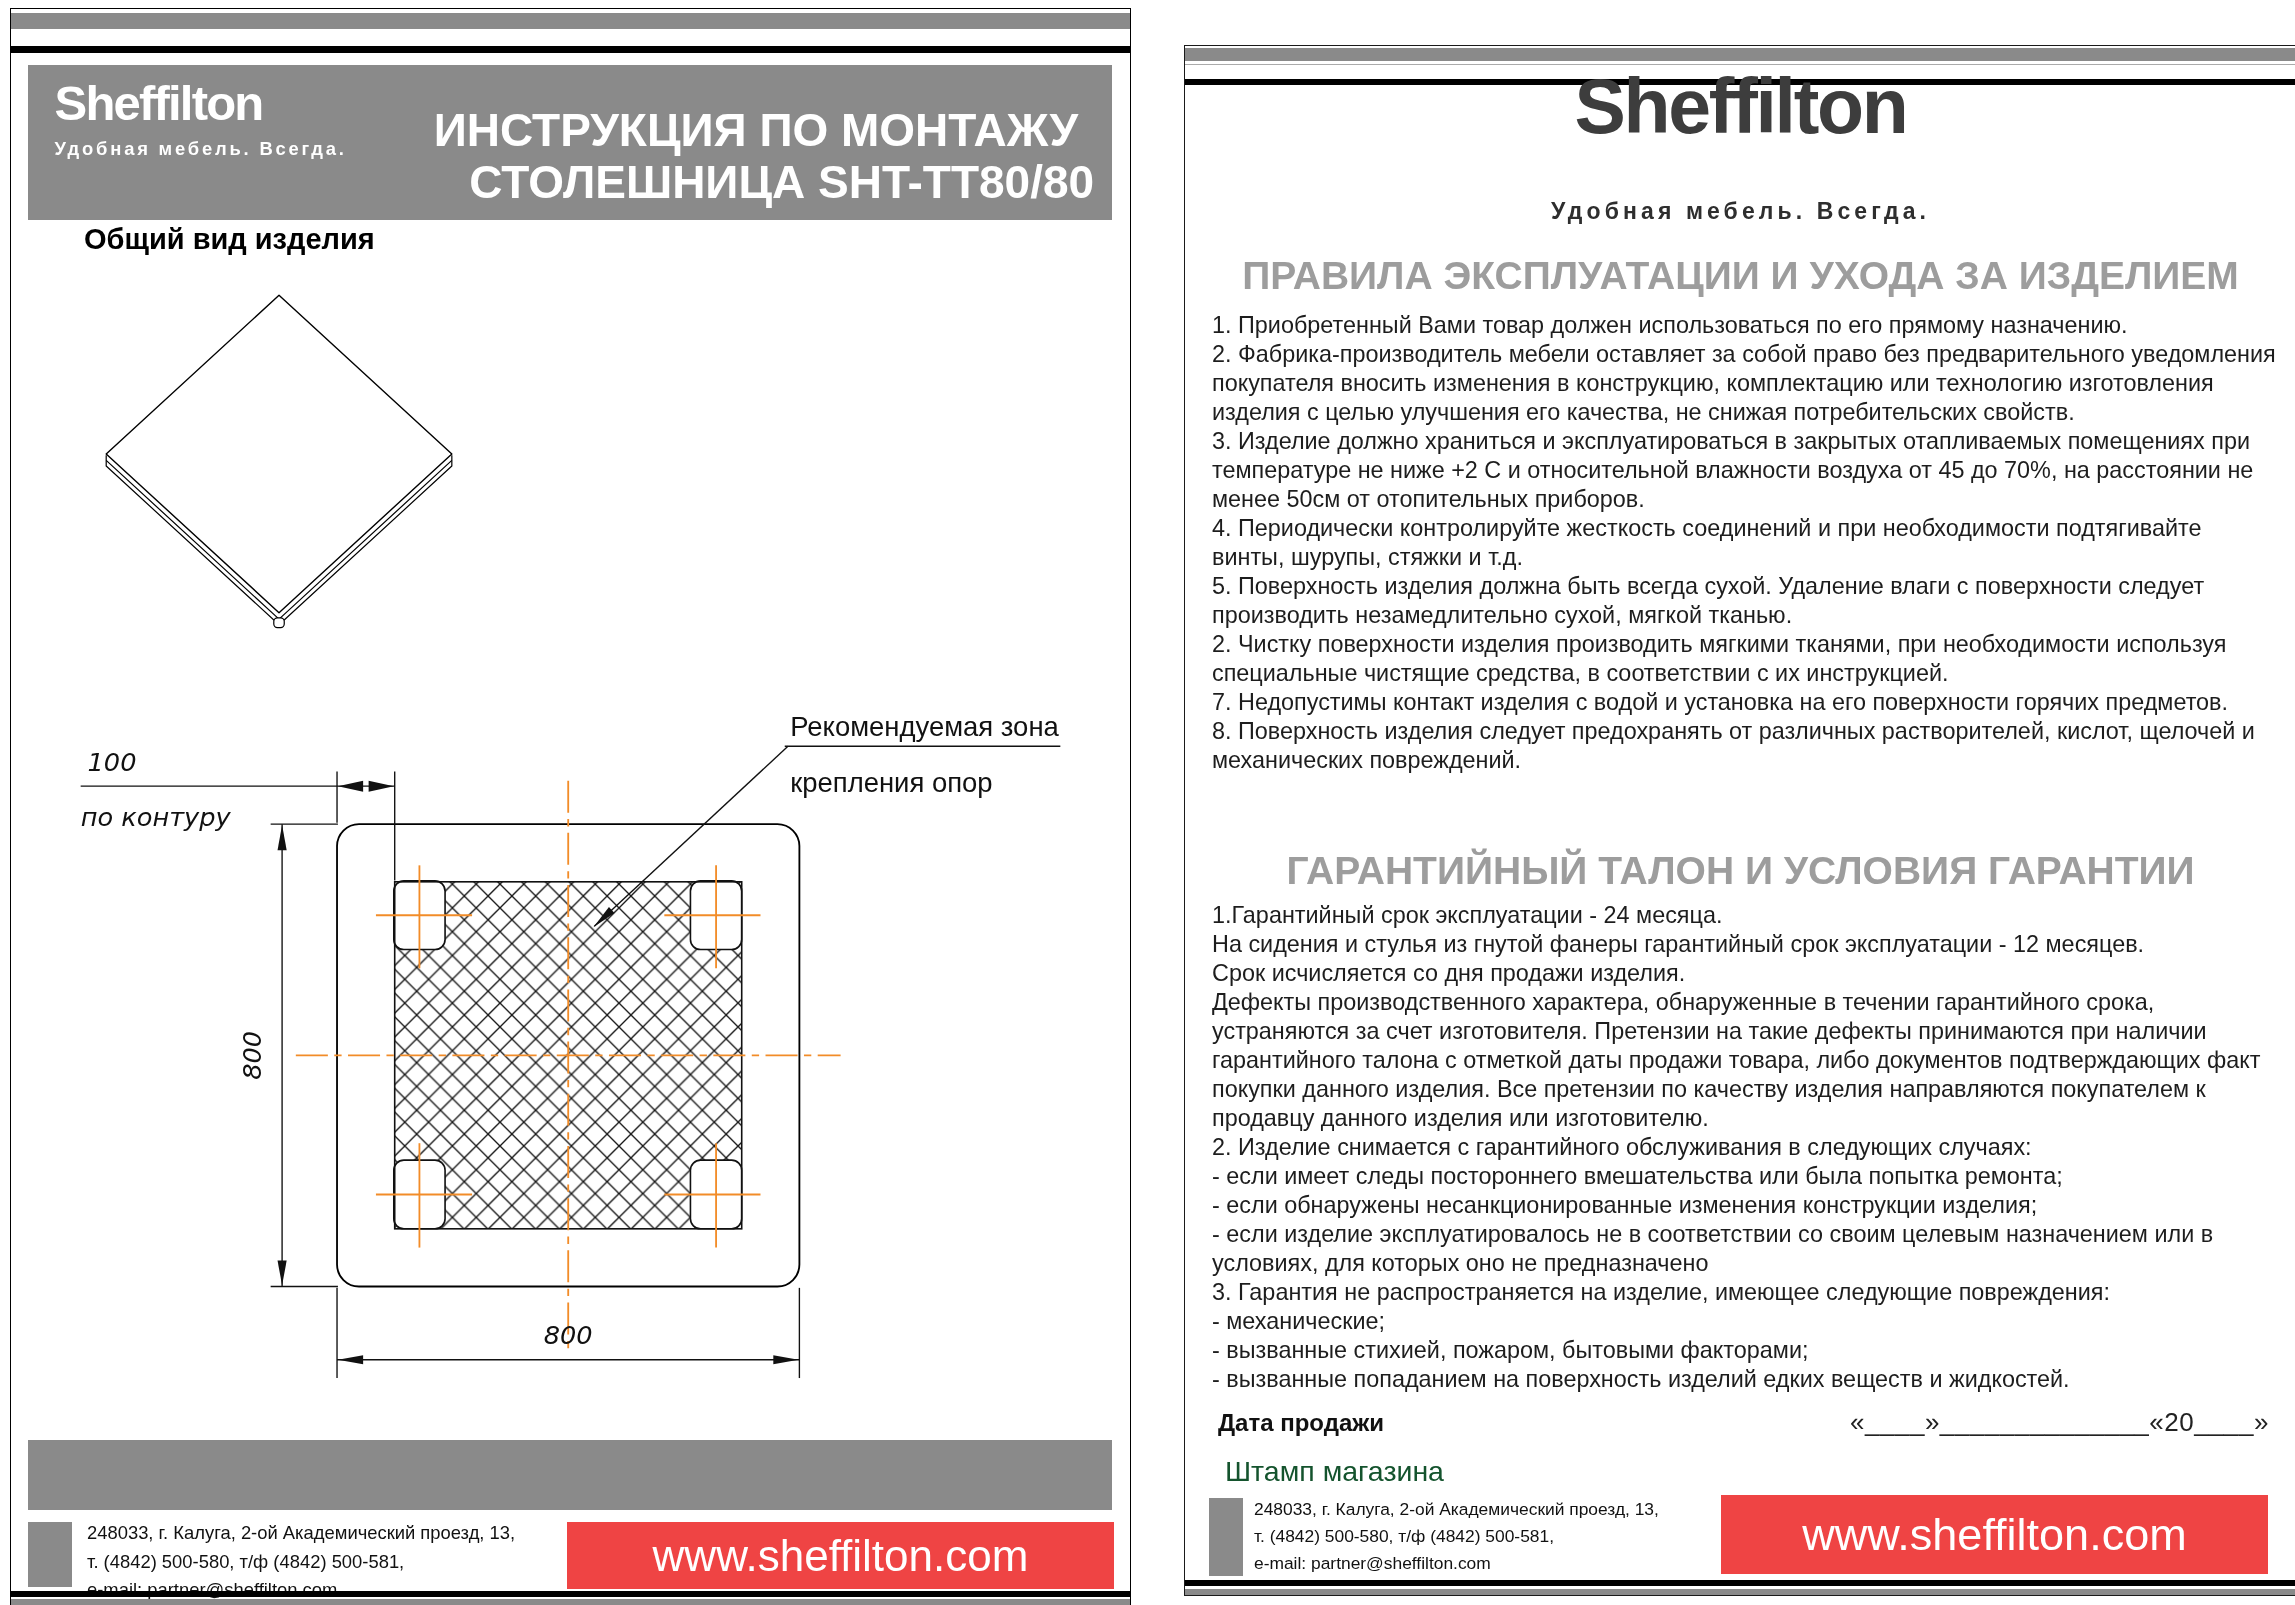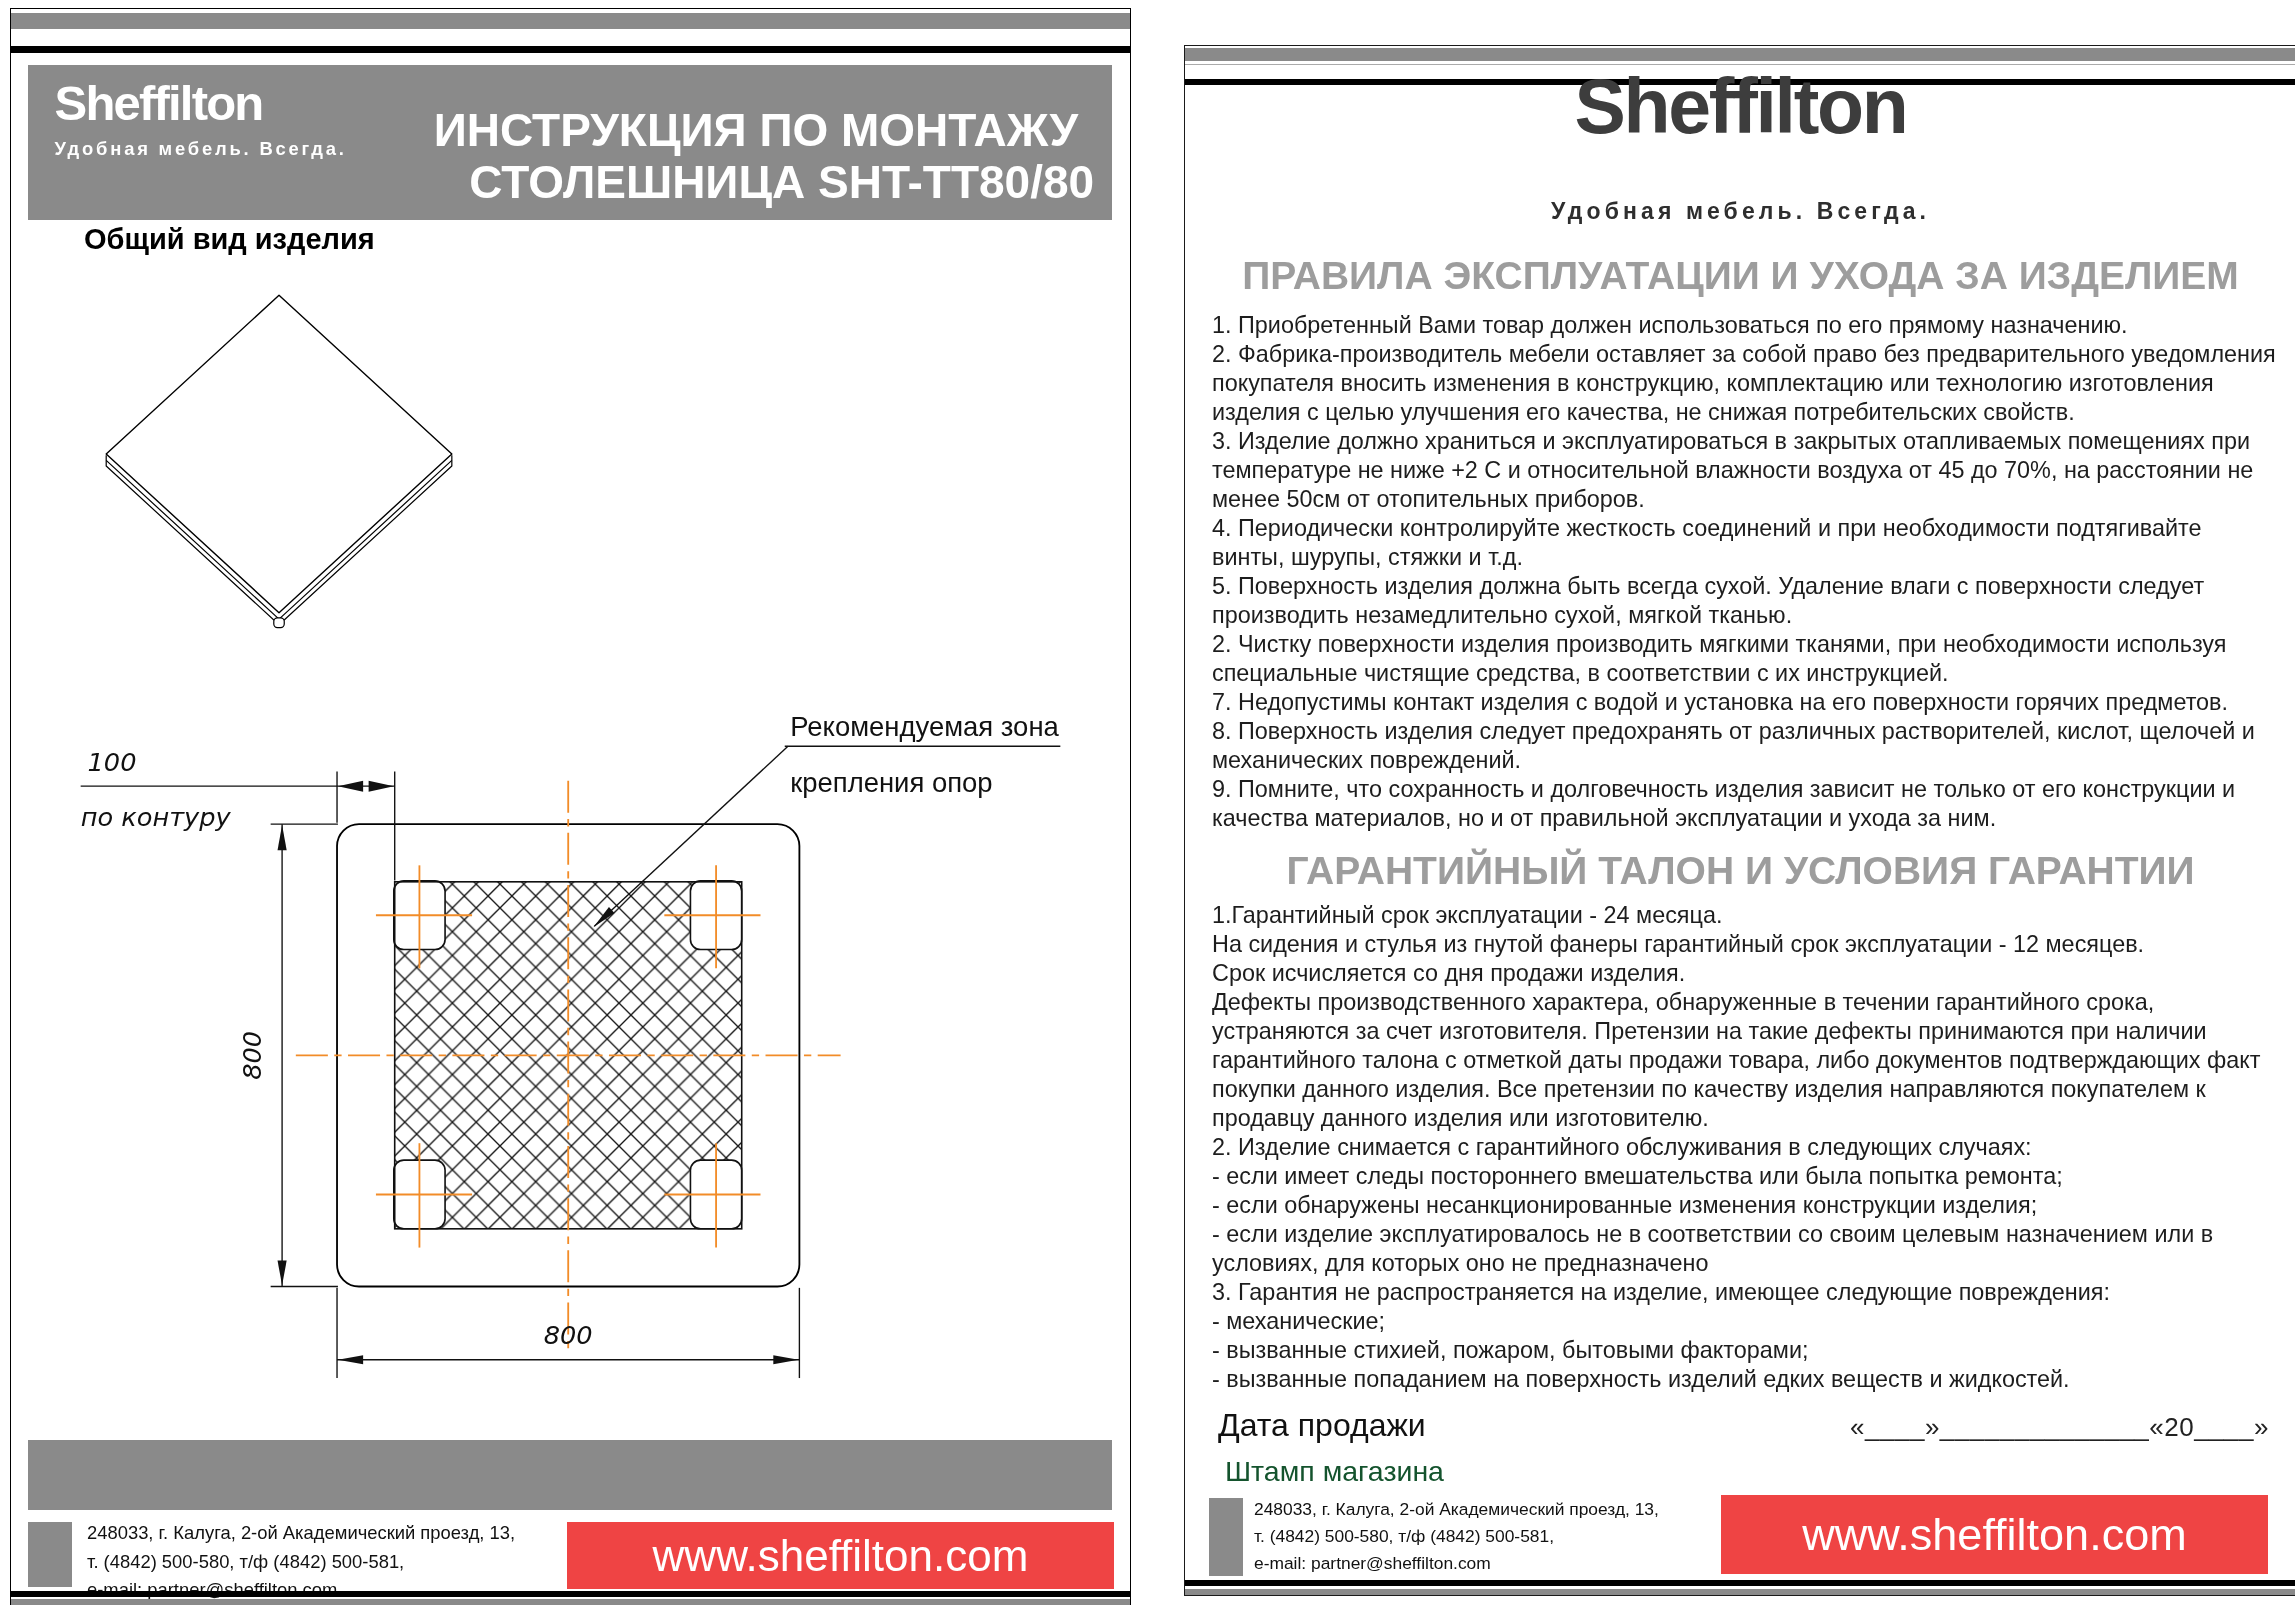--- a/index.html
+++ b/index.html
@@ -35,21 +35,21 @@
   .www-banner{position:absolute;background:#ef4444;color:#fff;text-align:center;white-space:nowrap;}
   .bottomstrip{position:absolute;left:0;right:0;background:#8a8a8a;}
   
   .logo-dark{position:absolute;left:0;width:100%;text-align:center;color:#3d3d3d;}
   .logo-dark .logo-text{font-size:77px;letter-spacing:-2.3px;}
   .tagline-dark{position:absolute;left:0;width:100%;text-align:center;color:#2e2e2e;font-size:23px;font-weight:700;letter-spacing:4.1px;}
   .gray-heading{position:absolute;left:0;width:100%;text-align:center;color:#9d9d9d;font-weight:700;font-size:39px;white-space:nowrap;}
   .bodytext{position:absolute;left:27px;right:20px;font-size:23.4px;line-height:29px;color:#1d1d1d;}
   .bodytext p{margin:0;}
   .date-row{position:absolute;left:33px;right:27px;display:flex;justify-content:space-between;align-items:baseline;}
-  .date-label{font-size:32px;color:#111;}
+  .date-label{font-size:24px;color:#111;font-weight:bold;}
   .date-blanks{font-size:26px;color:#222;letter-spacing:0.5px;}
   .stamp-label{position:absolute;left:40px;font-size:28.5px;color:#14532d;}
 </style>
 </head>
 <body>
 
 <div class="canvas">
 
   <div class="page page-left">
     <div class="topstrip" style="top:3.7px;height:15.6px;"></div>
@@ -174,21 +174,20 @@
 
     <div class="bodytext" style="top:265px;">
       <p>1. Приобретенный Вами товар должен использоваться по его прямому назначению.</p>
       <p>2. Фабрика-производитель мебели оставляет за собой право без предварительного уведомления покупателя вносить изменения в конструкцию, комплектацию или технологию изготовления изделия с целью улучшения его качества, не снижая потребительских свойств.</p>
       <p>3. Изделие должно храниться и эксплуатироваться в закрытых отапливаемых помещениях при температуре не ниже +2 С и относительной влажности воздуха от 45 до 70%, на расстоянии не менее 50см от отопительных приборов.</p>
       <p>4. Периодически контролируйте жесткость соединений и при необходимости подтягивайте винты, шурупы, стяжки и т.д.</p>
       <p>5. Поверхность изделия должна быть всегда сухой. Удаление влаги с поверхности следует производить незамедлительно сухой, мягкой тканью.</p>
       <p>2. Чистку поверхности изделия производить мягкими тканями, при необходимости используя специальные чистящие средства, в соответствии с их инструкцией.</p>
       <p>7. Недопустимы контакт изделия с водой и установка на его поверхности горячих предметов.</p>
       <p>8. Поверхность изделия следует  предохранять от различных растворителей, кислот, щелочей и механических повреждений.</p>
-      <p>9. Помните, что сохранность и долговечность изделия зависит не только от его конструкции и качества материалов, но и от правильной эксплуатации и ухода за ним.</p>
     </div>
 
     <div class="gray-heading" style="top:803px;">ГАРАНТИЙНЫЙ ТАЛОН И УСЛОВИЯ ГАРАНТИИ</div>
 
     <div class="bodytext" style="top:855px;">
       <p>1.Гарантийный срок эксплуатации - 24 месяца.</p>
       <p>На сидения и стулья из гнутой фанеры гарантийный срок эксплуатации - 12 месяцев.</p>
       <p>Срок исчисляется со дня продажи изделия.</p>
       <p>Дефекты производственного характера, обнаруженные в течении гарантийного срока, устраняются за счет изготовителя. Претензии на такие дефекты принимаются при наличии гарантийного талона с отметкой даты продажи товара, либо документов подтверждающих факт покупки данного изделия. Все претензии по качеству изделия направляются покупателем к продавцу данного изделия или изготовителю.</p>
       <p>2. Изделие снимается с гарантийного обслуживания в следующих случаях:</p>

